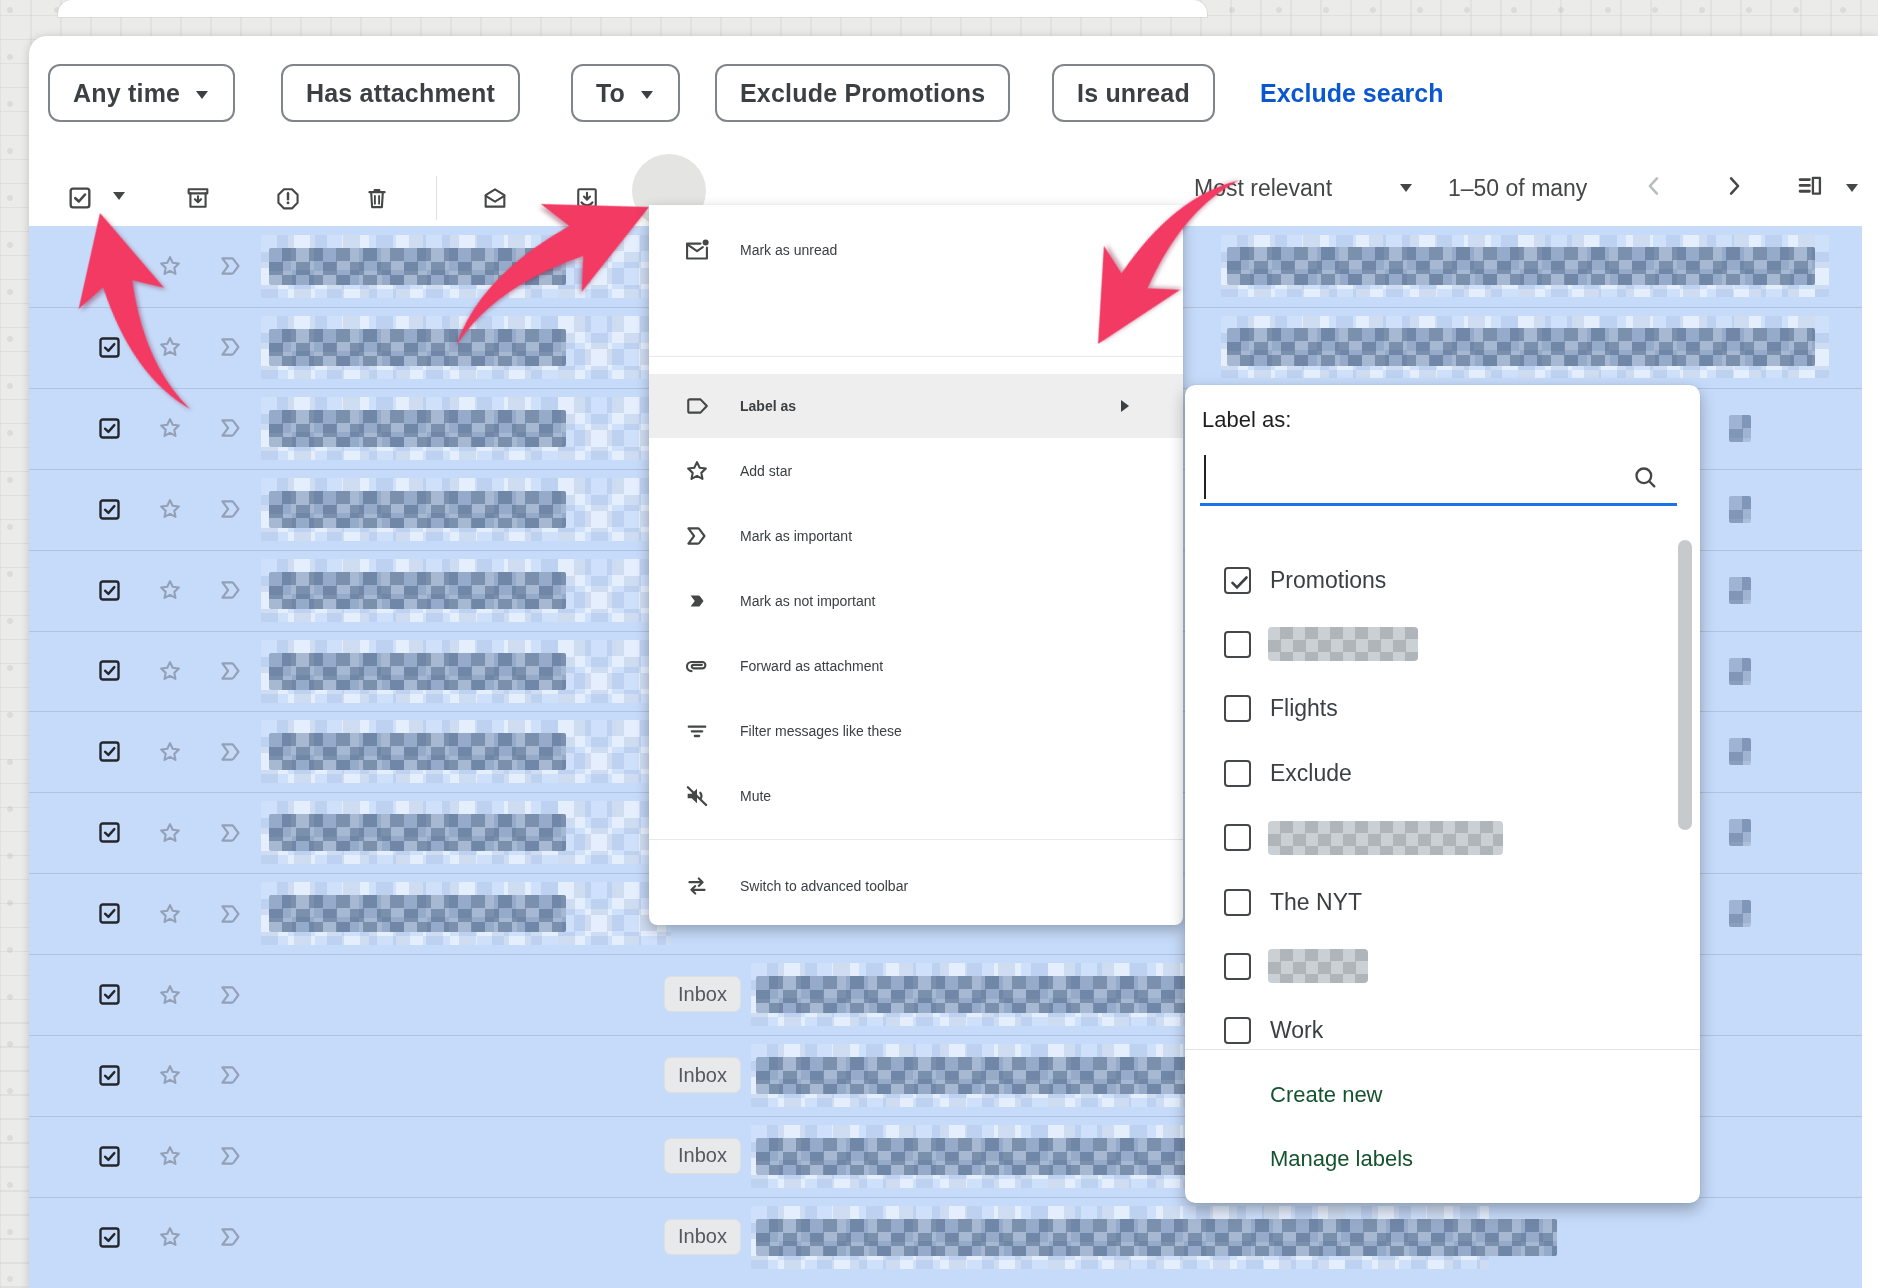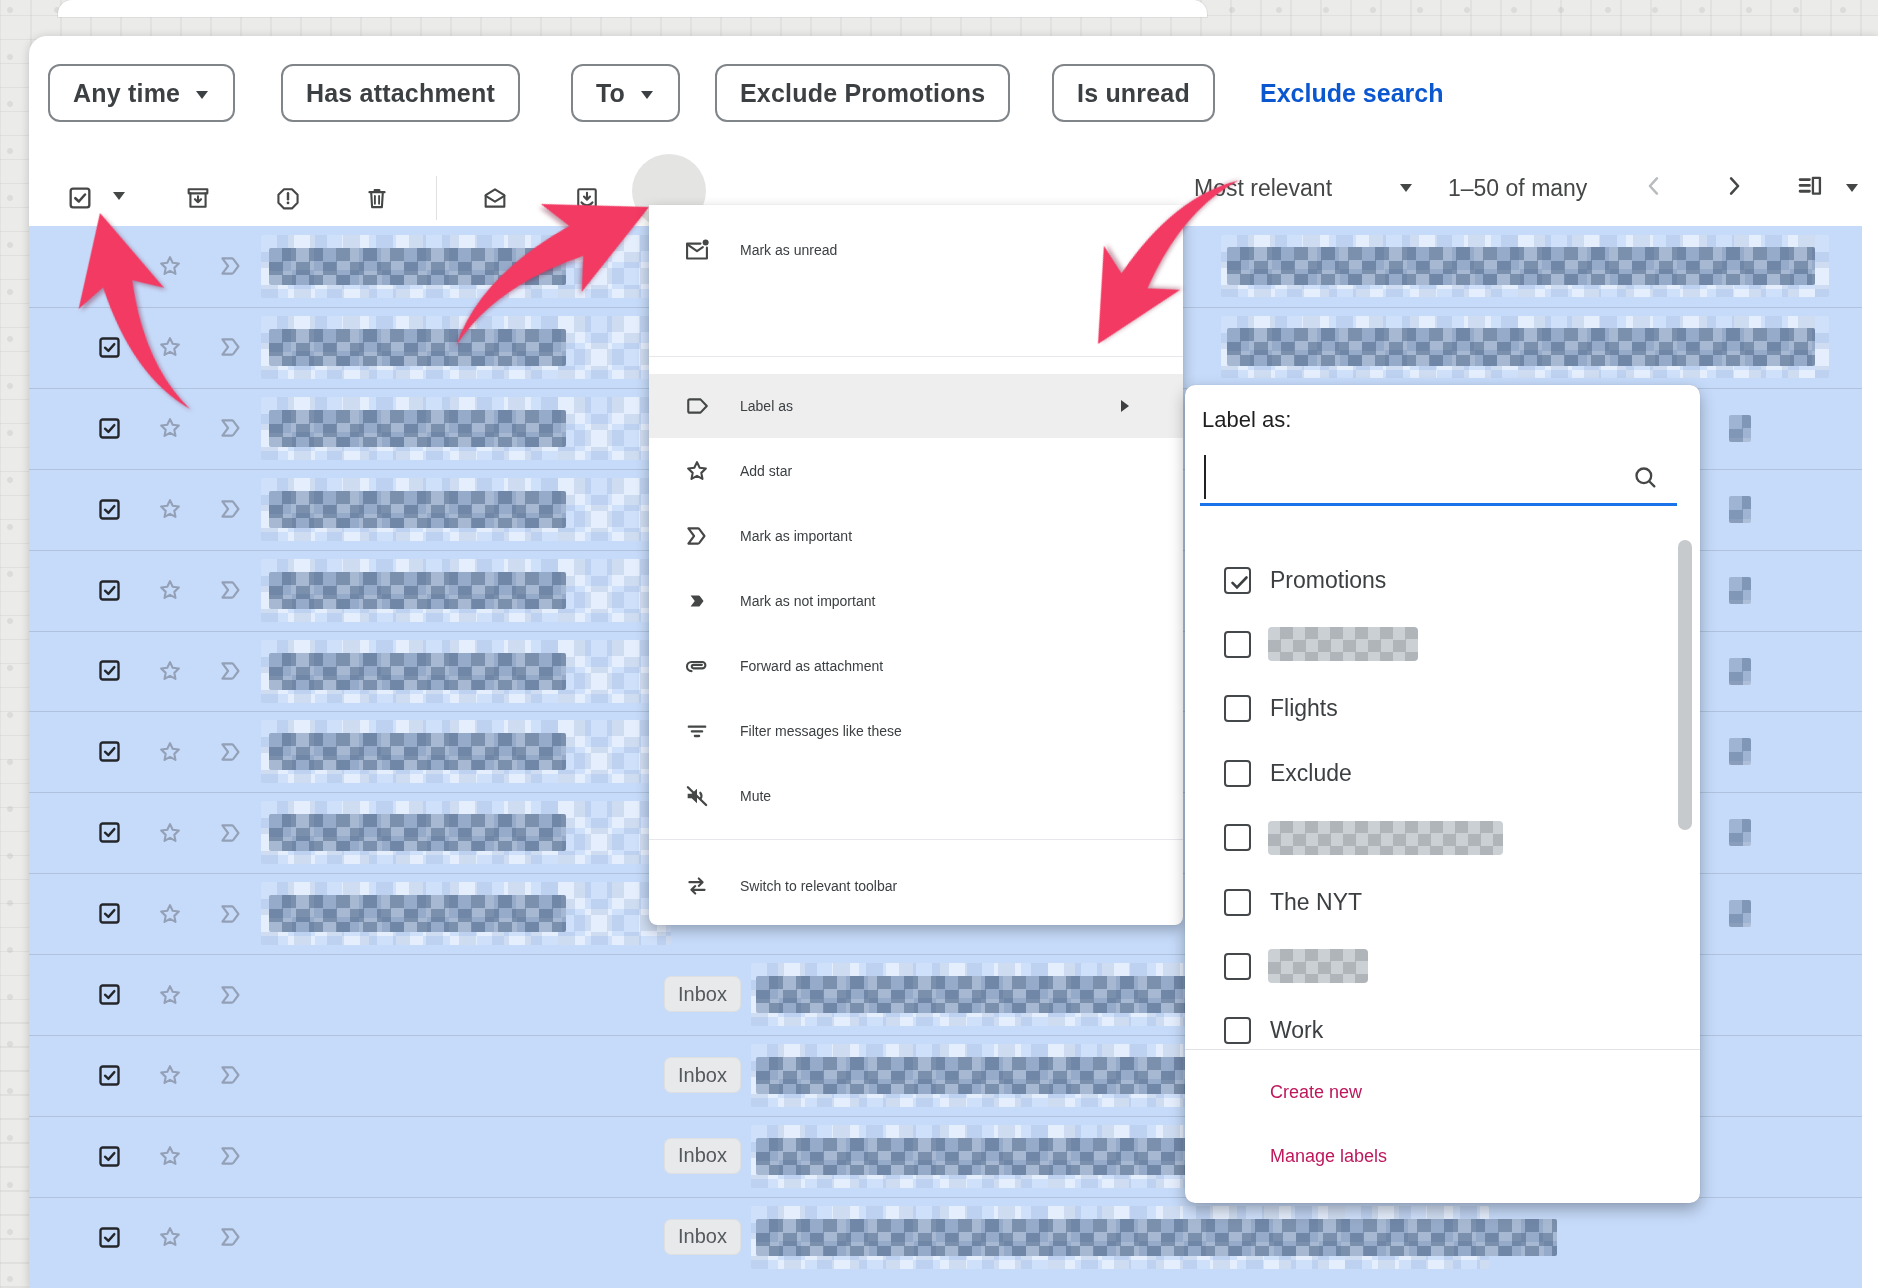--- a/index.html
+++ b/index.html
@@ -70,21 +70,21 @@
   .sm-cursor{position:absolute;left:19px;top:70px;width:2px;height:44px;background:#202124}
   .sm-underline{position:absolute;left:15px;top:118px;width:477px;height:3px;background:#1a73e8}
   .sm-search-icon{position:absolute;left:446px;top:78px;color:#444746}
   .sm-scroll{position:absolute;left:0;top:124px;width:100%;height:540px;overflow:hidden}
   .lbl-row{position:absolute;left:0;width:100%;height:64px;display:flex;align-items:center;cursor:pointer}
   .lbl-box{position:absolute;left:39px;width:27px;height:27px;border:2.5px solid #45484b;border-radius:4px;
     box-sizing:border-box;background:#fff}
   .lbl-txt{position:absolute;left:85px;font-size:23px;color:#3c4043;white-space:nowrap}
   .sm-scrollbar{position:absolute;right:8px;top:155px;width:14px;height:290px;border-radius:7px;background:#c7cacd}
   .sm-div{position:absolute;left:0;top:664px;width:100%;height:1px;background:#e2e3e6}
-  .sm-action{position:absolute;left:85px;font-size:18px;color:#be185d;cursor:pointer;white-space:nowrap}
+  .sm-action{position:absolute;left:85px;font-size:22px;color:#14532d;cursor:pointer;white-space:nowrap}
   
   .arrow-svg{position:absolute;left:0;top:0;width:1878px;height:1288px;pointer-events:none;overflow:visible}
   .z5{z-index:5}.z15{z-index:15}
   .parrow{fill:#f23a63;filter:drop-shadow(2px 3px 2px rgba(110,10,45,.38))}
   svg{display:block}
 </style>
 </head>
 <body>
 
 <div class="abs back-tab"></div>
@@ -492,21 +492,21 @@
     <div class="menu-item" style="top: 13px;">
       <div class="mi-icon" style="left: 34px; margin: 0px;">
         <svg width="28" height="28" viewBox="0 0 24 24" fill="none" stroke="currentColor" stroke-width="1.8" stroke-linecap="round" stroke-linejoin="round">
           <path d="M20.5 10V19.3H3.5V6.5H15"></path>
           <path d="M3.7 7.2 12 13l5-3.4"></path>
           <circle cx="19.4" cy="5.6" r="2.6" fill="currentColor" stroke="none"></circle>
         </svg>
       </div>
       <div class="mi-label">Mark as unread</div>
     </div>
-    <div class="menu-item hl" style="top: 169px;">
+    <div class="menu-item hl" style="top: 169px; font-weight: bold;">
       <div class="mi-icon" style="left: 34px; margin: 0px;">
         <svg width="28" height="28" viewBox="0 0 24 24" fill="none" stroke="currentColor" stroke-width="1.8" stroke-linecap="round" stroke-linejoin="round">
           <path d="M5.8 6.3H15l5.4 5.7L15 17.7H5.8a1.3 1.3 0 0 1-1.3-1.3V7.6a1.3 1.3 0 0 1 1.3-1.3z"></path>
         </svg>
       </div>
       <div class="mi-label">Label as</div>
       <div class="sub-arrow">
         <svg width="12" height="16" viewBox="0 0 12 16">
           <path d="M2 2 L10 8 L2 14 Z" fill="#3c4043"></path>
         </svg>
@@ -562,21 +562,21 @@
       </div>
       <div class="mi-label">Filter messages like these</div>
     </div>
     <div class="menu-item" style="top: 649px;">
       <div class="mi-icon" style="left: 34px; margin: 0px;">
         <svg width="28" height="28" viewBox="0 0 24 24" fill="none" stroke="currentColor" stroke-width="1.8" stroke-linecap="round" stroke-linejoin="round">
           <path d="M5.5 8.7h11M13.5 5.5 16.8 8.7 13.5 11.9"></path>
           <path d="M18.5 15.3h-11M10.5 12.1 7.2 15.3l3.3 3.2"></path>
         </svg>
       </div>
-      <div class="mi-label">Switch to relevant toolbar</div>
+      <div class="mi-label">Switch to advanced toolbar</div>
     </div>
     <div class="menu-div" style="top: 150.5px;"></div>
     <div class="menu-div" style="top: 633.5px;"></div>
   </div>
 
 <svg class="arrow-svg z15">
   <path class="parrow" d="M0,0 L-44,88 L-15,73 Q-8,166 40,212 Q6,158 15,73 L44,88 Z" transform="translate(1098,344) rotate(210) scale(-1,1)"></path>
 </svg>
 
 <div class="abs submenu" id="submenu">

